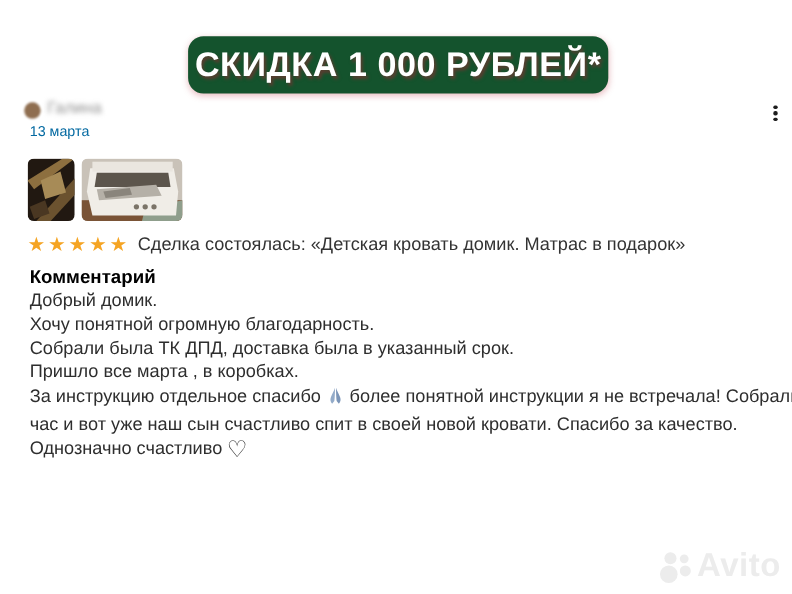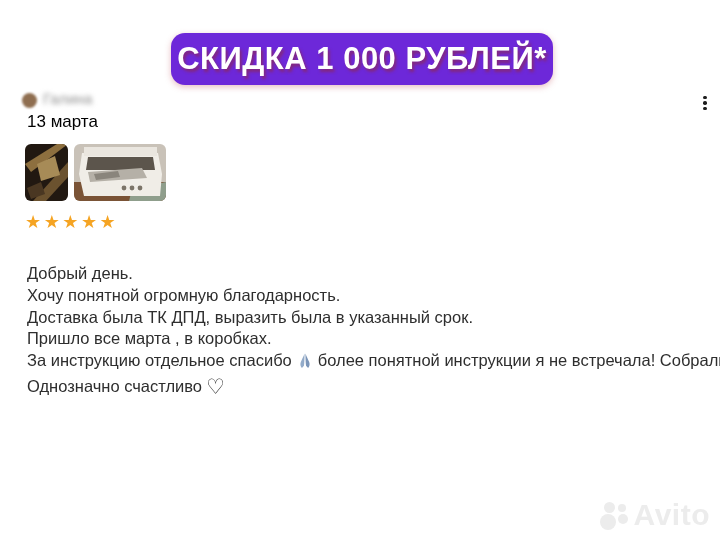--- a/index.html
+++ b/index.html
@@ -3,21 +3,21 @@
 <meta charset="utf-8">
 <style>
   html,body{margin:0;padding:0;background:#fff;}
   .screen{
     position:relative;width:720px;height:540px;background:#ffffff;overflow:hidden;
     font-family:"Liberation Sans","DejaVu Sans",sans-serif;color:#2e2e2e;
   }
   
   .banner{
     position:absolute;left:171px;top:33px;width:382px;height:52px;
-    background:#6d28d9;border-radius:14px;
+    background:#14532d;border-radius:14px;
     display:flex;align-items:center;justify-content:center;
     box-shadow:0 2px 6px rgba(190,70,80,.35);
   }
   .banner-text{
     color:#ffffff;font-size:31px;font-weight:bold;letter-spacing:.5px;white-space:nowrap;
     text-shadow:2px 3px 3px rgba(150,40,50,.55);
   }
   
   .avatar{
     position:absolute;left:22px;top:93px;width:15px;height:15px;border-radius:50%;
@@ -26,21 +26,21 @@
   .author-name{
     position:absolute;left:43px;top:90px;font-size:15px;color:#8f8f8f;
     filter:blur(2.6px);user-select:none;
   }
   .kebab{
     position:absolute;left:699px;top:92px;width:12px;height:22px;
     display:flex;flex-direction:column;align-items:center;justify-content:center;gap:2px;
     cursor:pointer;
   }
   .kebab i{display:block;width:3.5px;height:3.5px;border-radius:50%;background:#1d1d1d;}
-  .review-date{position:absolute;left:27px;top:112px;font-size:17px;color:#000000;}
+  .review-date{position:absolute;left:27px;top:112px;font-size:13px;color:#0369a1;}
   
   .thumbs{position:absolute;left:25px;top:144px;display:flex;gap:6px;}
   .thumb{border-radius:6px;overflow:hidden;display:block;filter:blur(.4px);}
   .thumb svg{display:block;}
   
   .rating-row{position:absolute;left:25px;top:210px;display:flex;align-items:center;}
   .stars{font-size:18px;color:#f5a423;letter-spacing:2.5px;line-height:24px;}
   .deal-text{font-size:16.5px;color:#333;margin-left:7px;line-height:24px;white-space:nowrap;}
   
   .comment-title{position:absolute;left:27px;top:242px;font-size:17px;font-weight:bold;color:#000;}
@@ -98,33 +98,36 @@
         <path d="M20 30 L44 27 L46 33 L22 36 Z" fill="#8a857c"></path>
         <circle cx="50" cy="44" r="2.4" fill="#7b7468"></circle>
         <circle cx="58" cy="44" r="2.4" fill="#7b7468"></circle>
         <circle cx="66" cy="44" r="2.4" fill="#7b7468"></circle>
       </svg>
     </span>
   </div>
 
   <div class="rating-row">
     <span class="stars">★★★★★</span>
+    <span class="deal-text">Сделка состоялась: «Детская кровать домик. Матрас в подарок»</span>
   </div>
 
+  <div class="comment-title">Комментарий</div>
   <div class="comment-body">
-    <div class="comment-line">Добрый день.</div>
+    <div class="comment-line">Добрый домик.</div>
     <div class="comment-line">Хочу понятной огромную благодарность.</div>
-    <div class="comment-line">Доставка была ТК ДПД, выразить была в указанный срок.</div>
+    <div class="comment-line">Собрали была ТК ДПД, доставка была в указанный срок.</div>
     <div class="comment-line">Пришло все марта , в коробках.</div>
     <div class="comment-line">
       <span>За инструкцию отдельное спасибо</span><span class="emoji"><svg width="18" height="18" viewBox="0 0 24 24">
         <path d="M11.4 2 C10 6.2 8 9.4 6.4 13.4 C5.3 16.4 5.9 19.2 7.9 21.3 L10.6 18.2 C11.1 14.8 11.3 9.6 11.4 2 Z" fill="#93abc9"></path>
         <path d="M12.6 2 C14 6.2 16 9.4 17.6 13.4 C18.7 16.4 18.1 19.2 16.1 21.3 L13.4 18.2 C12.9 14.8 12.7 9.6 12.6 2 Z" fill="#7b95b8"></path>
       </svg></span><span>более понятной инструкции я не встречала! Собрали за</span>
     </div>
+    <div class="comment-line">час и вот уже наш сын счастливо спит в своей новой кровати. Спасибо за качество.</div>
     <div class="comment-line">
       <span>Однозначно счастливо</span><span class="heart">♡</span>
     </div>
   </div>
 
   <div class="watermark">
     <span class="wm-logo">
       <i class="wm-c1"></i>
         <i class="wm-c2"></i>
         <i class="wm-c3"></i>

